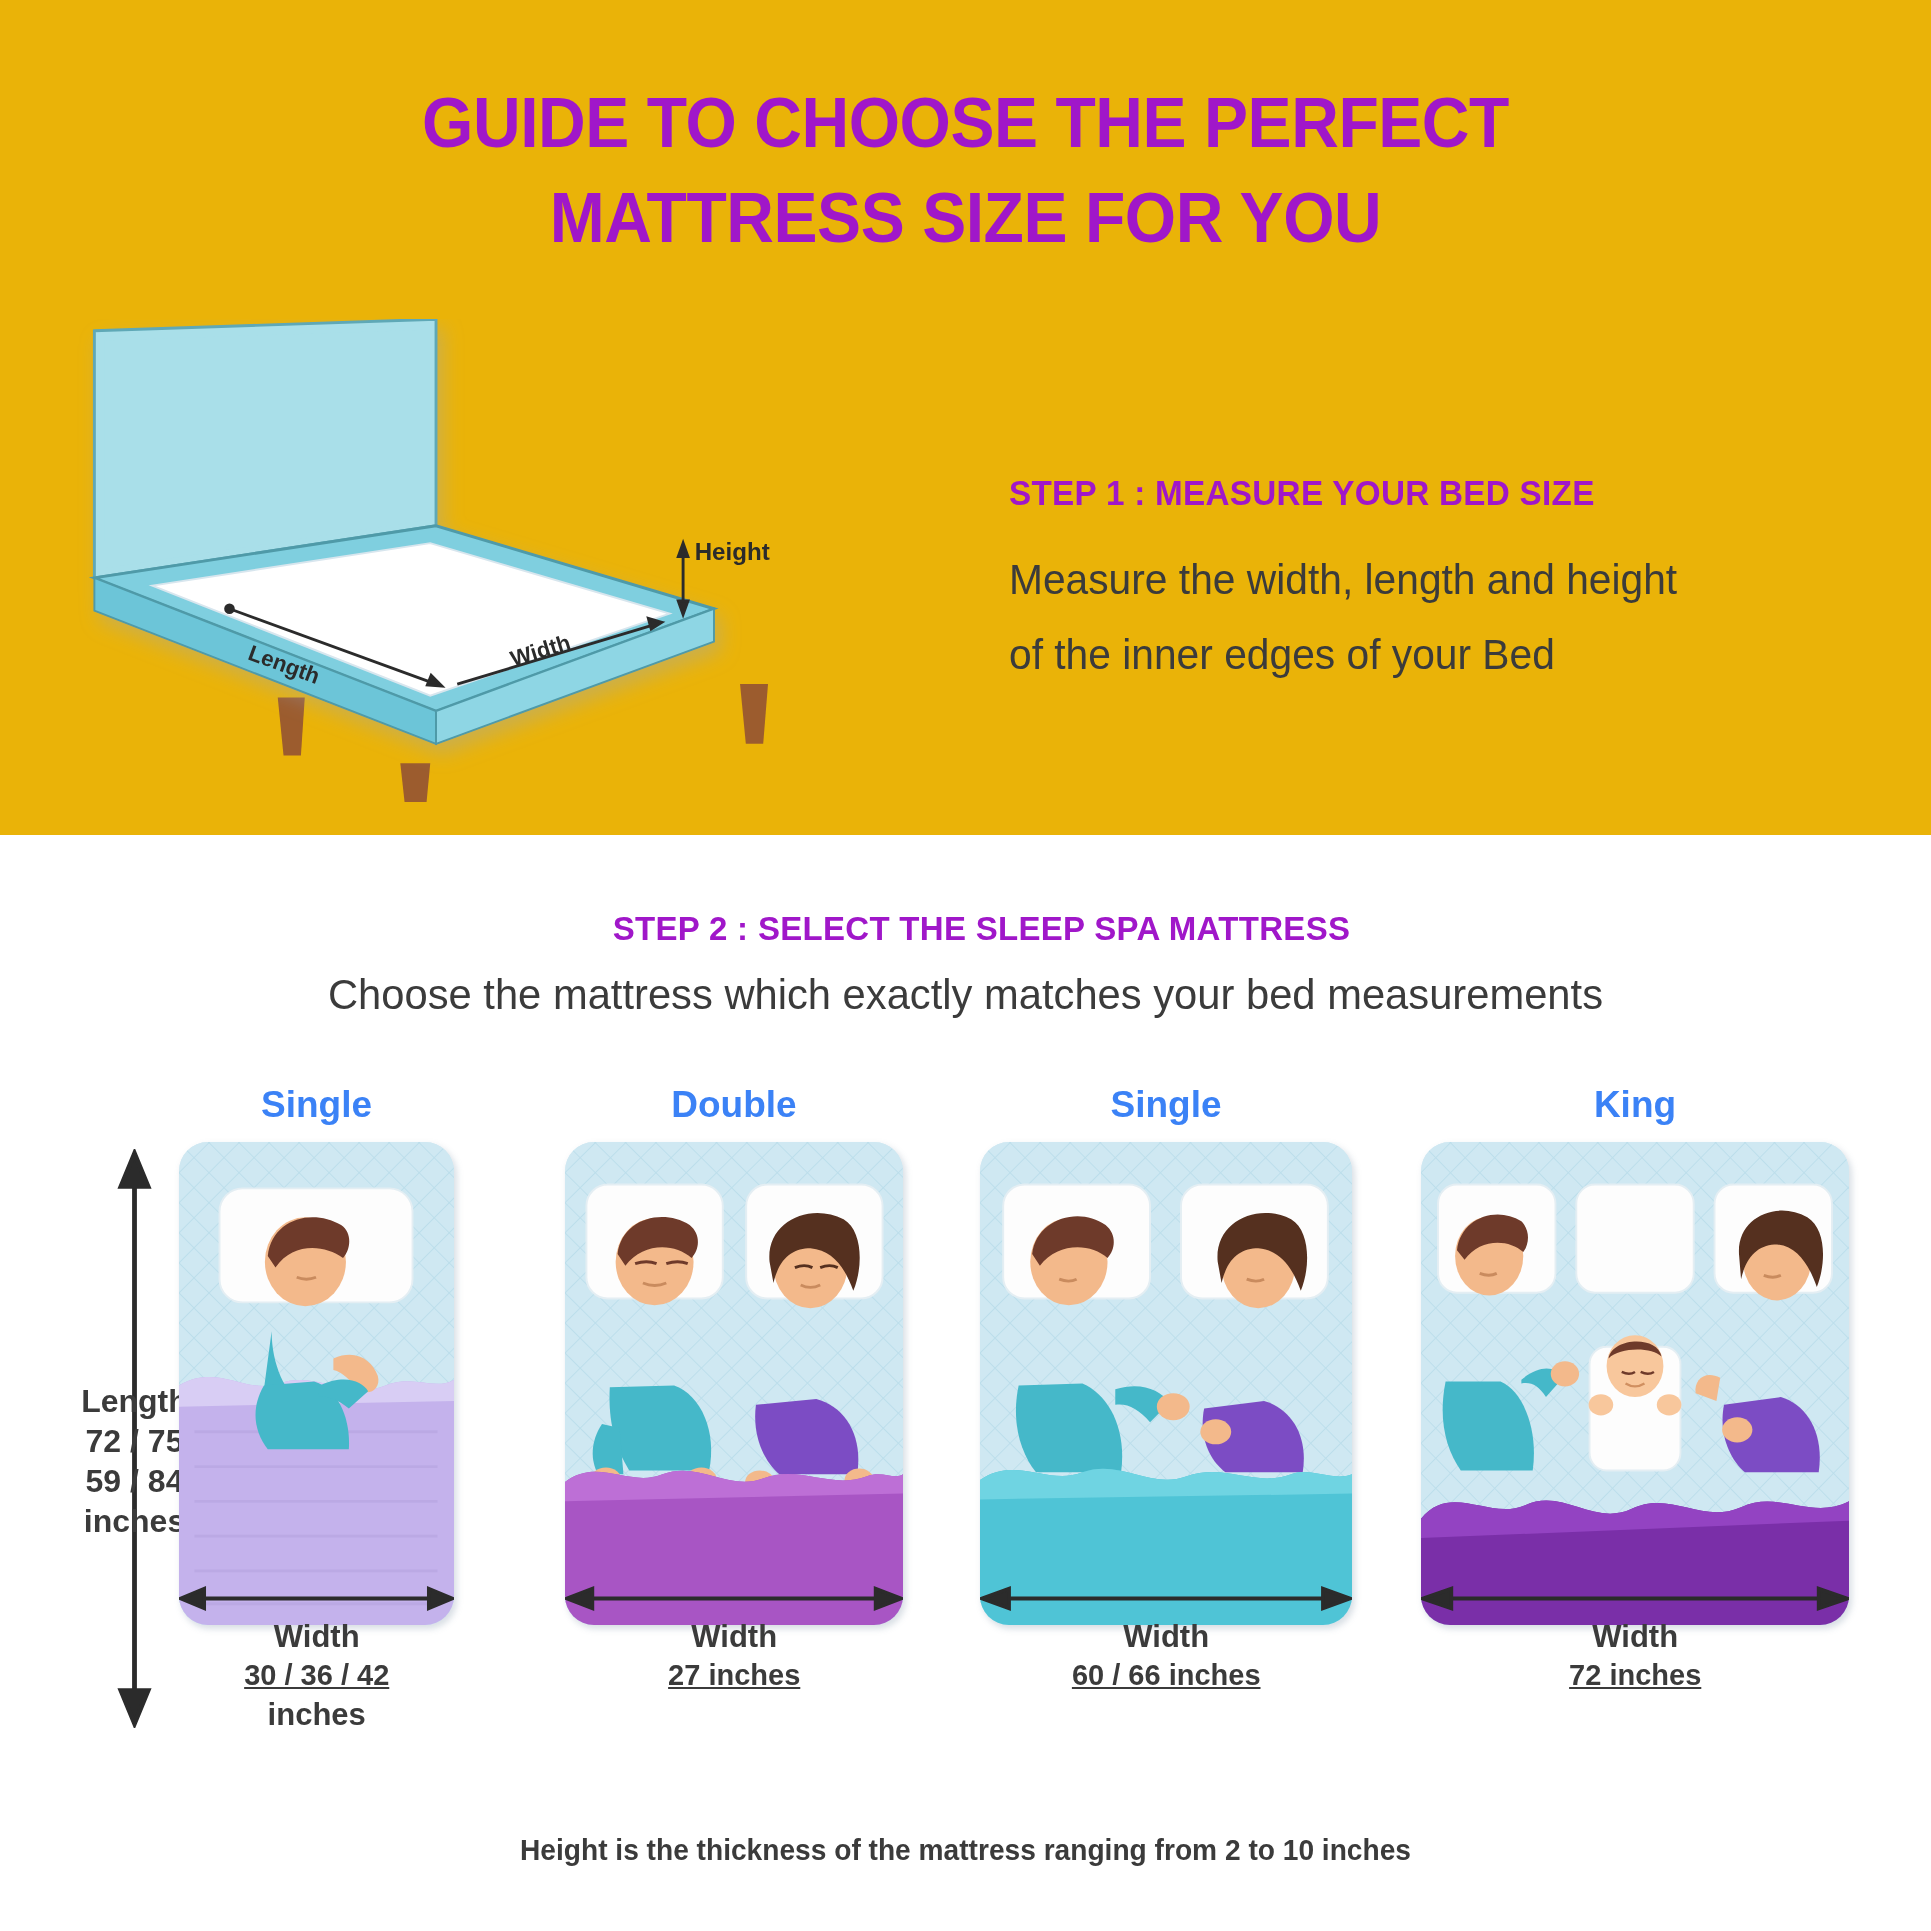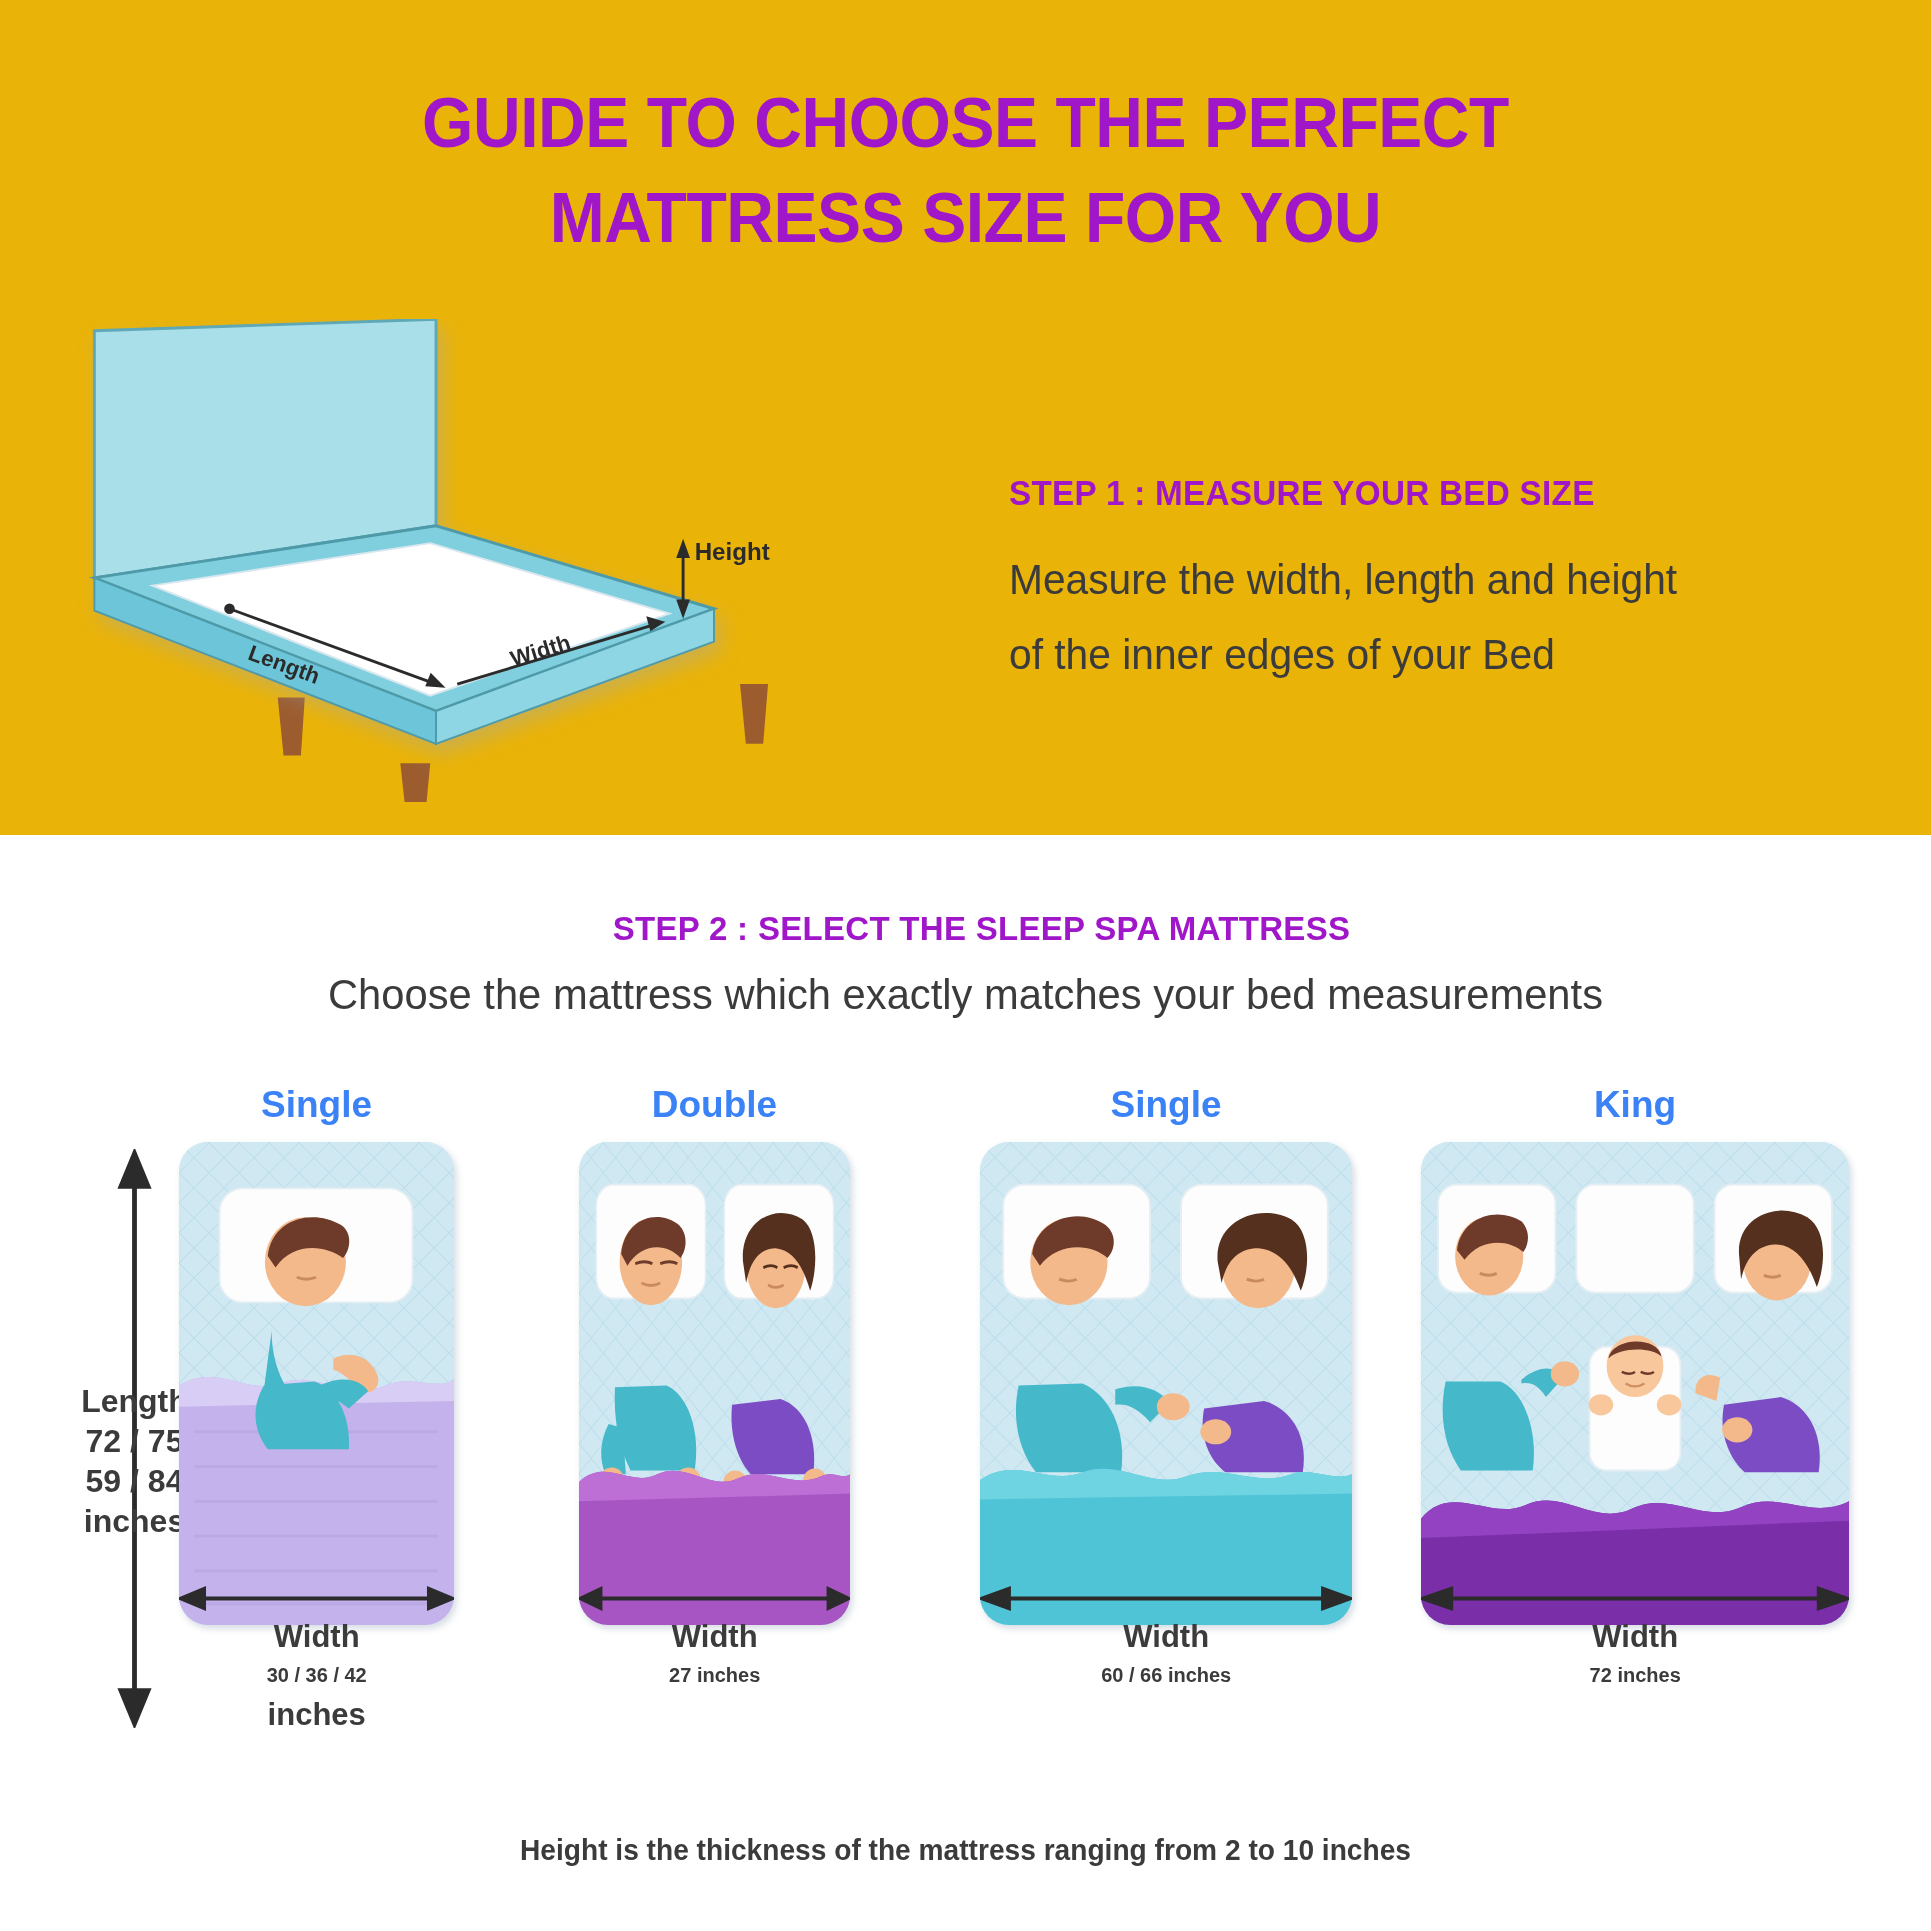--- a/index.html
+++ b/index.html
@@ -134,21 +134,21 @@
   .width-arrow svg{ width:100%; height:33px; display:block; }
   .width-cap{
     position:absolute; top:533px; left:-19.3px; width:calc(100% + 39px);
     text-align:center;
     font-family:"Liberation Sans", sans-serif;
     font-size:31px;
     line-height:39px;
     font-weight:600;
     color:#3b3b3b;
   }
-  .width-cap .wnum{ font-weight:bold; font-size:20px; }
+  .width-cap .wnum{ font-weight:bold; font-size:29px;text-decoration:underline; }
 
   .footer-note{
     position:absolute; left:0; top:999px; width:1931px;
     text-align:center;
     font-family:"Liberation Sans", sans-serif;
     font-size:29px;
     font-weight:bold;
     color:#3b3b3b;
     transform:scaleX(0.97);
     transform-origin:center top;
@@ -292,21 +292,21 @@
           </g>
         </svg>
       </div>
       <div class="width-cap">
         <div>Width</div>
         <div class="wnum">30 / 36 / 42</div>
         <div>inches</div>
       </div>
     </div>
 
-    <div class="card" style="left:400px;width:271px;">
+    <div class="card" style="left:386px;width:338px;">
       <div class="card-title">Double</div>
       <div class="mattress">
         <svg viewBox="0 0 347 500" preserveAspectRatio="none" xmlns="http://www.w3.org/2000/svg">
           <defs>
             <pattern id="q2" width="22" height="22" patternUnits="userSpaceOnUse" patternTransform="rotate(45)">
               <rect width="22" height="22" fill="#cfe8f2"></rect>
               <path d="M0 0 H22 M0 0 V22" stroke="#bcdeeb" stroke-width="2"></path>
             </pattern>
           </defs>
           <rect x="0" y="0" width="347" height="500" fill="url(#q2)"></rect>

